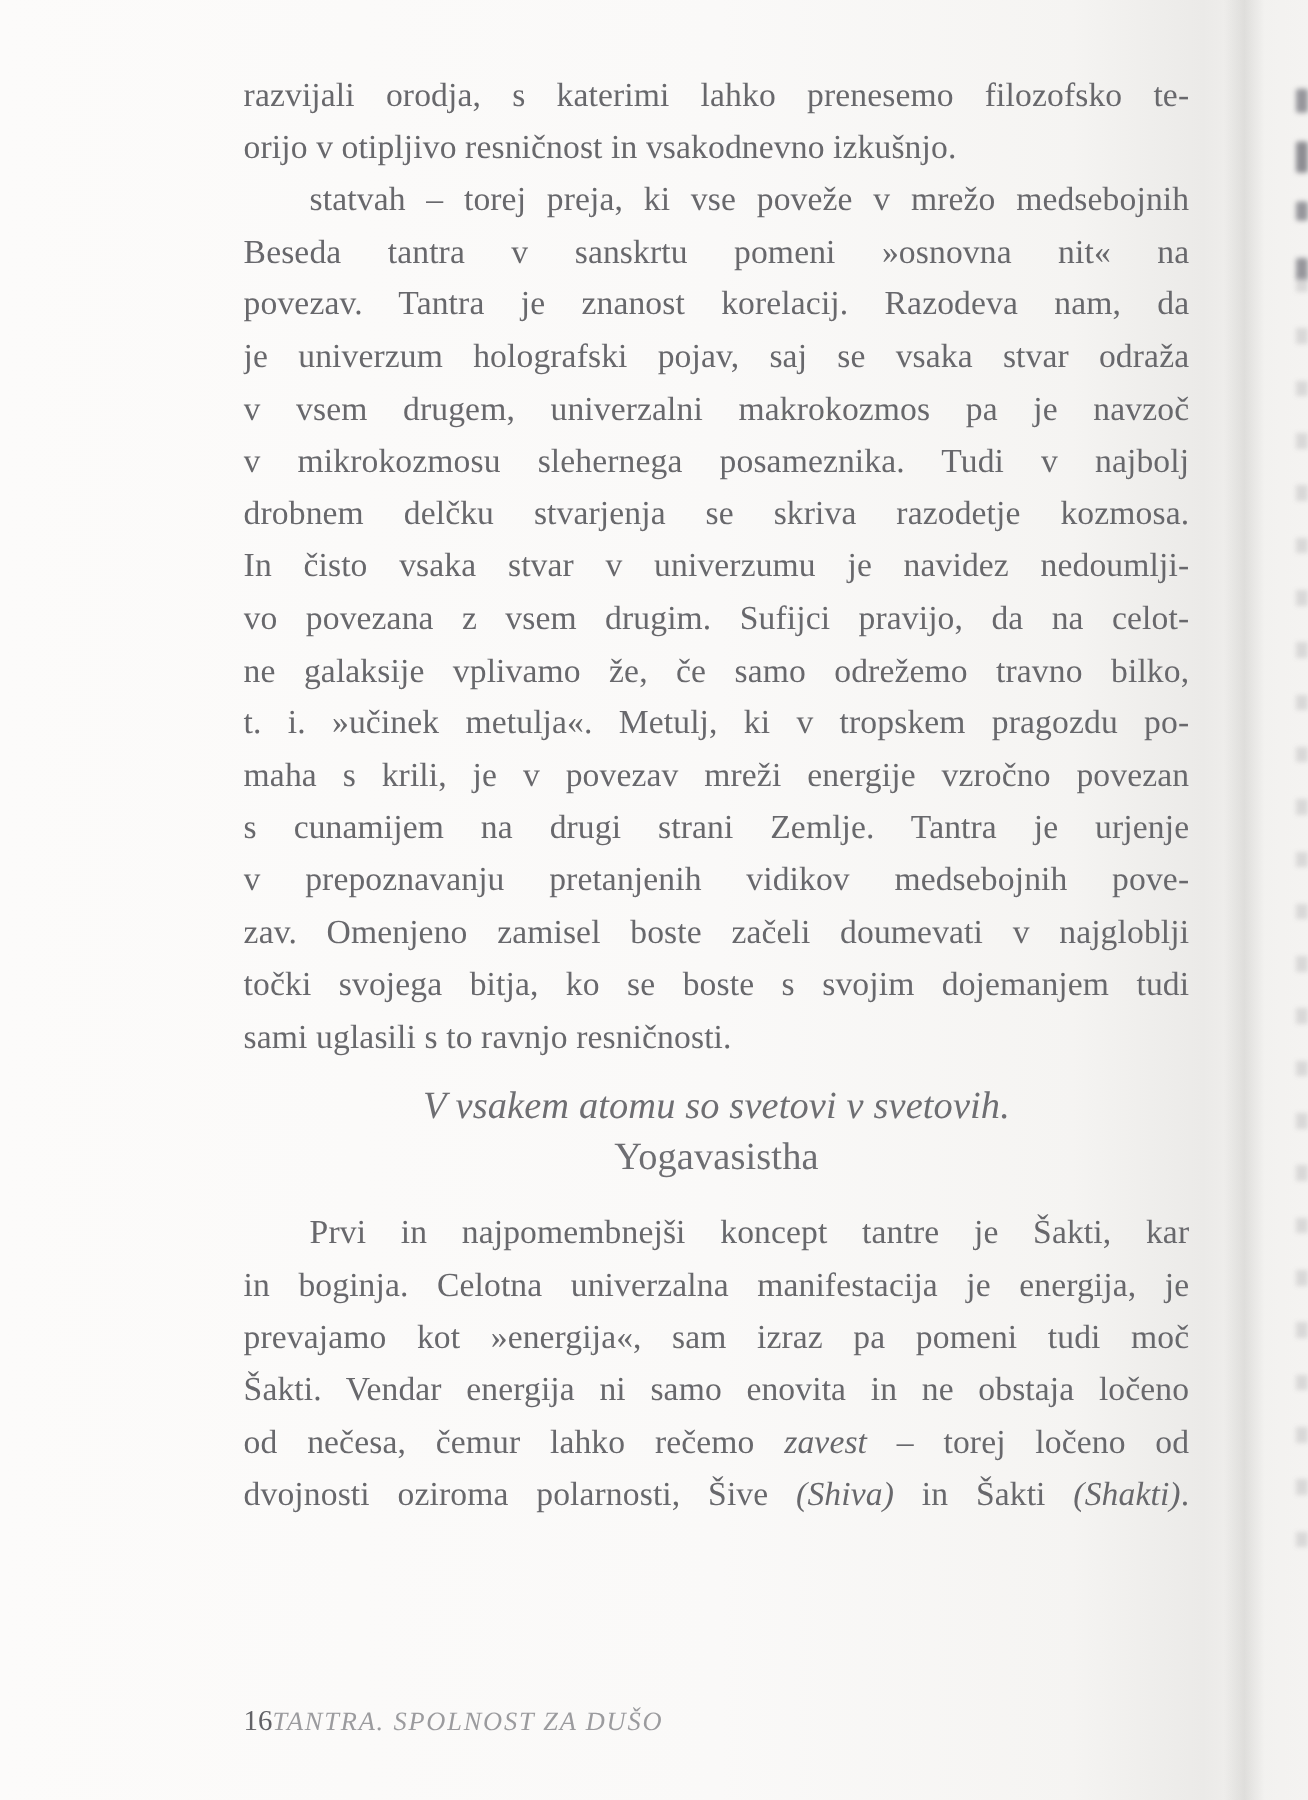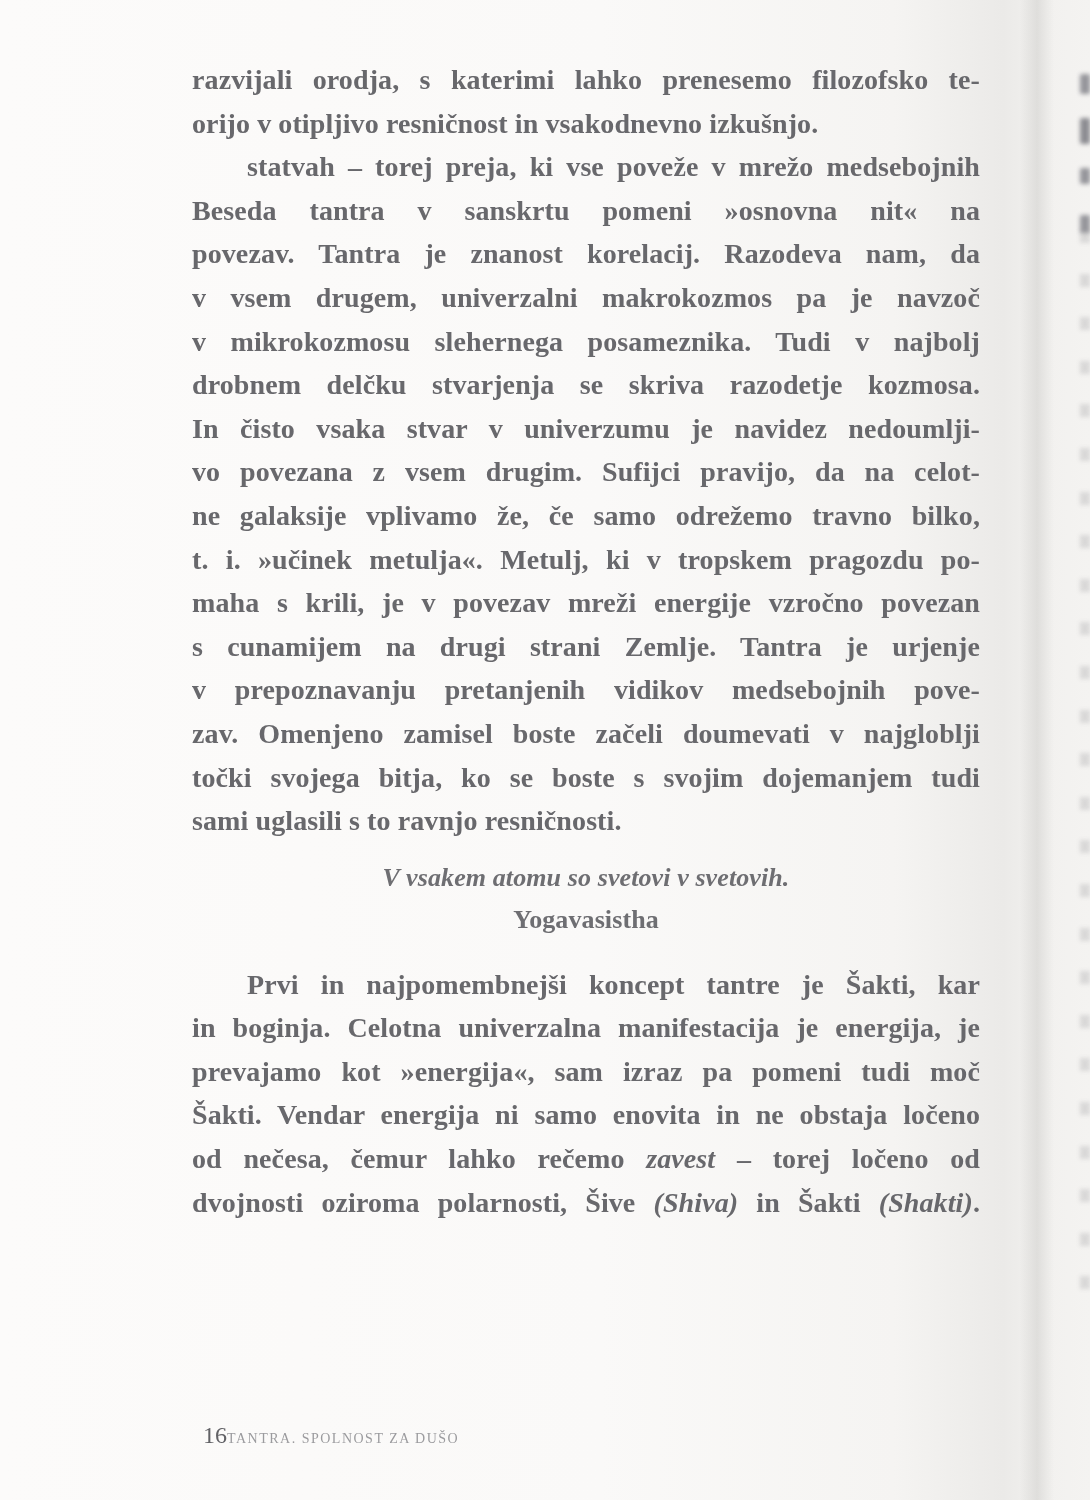--- a/index.html
+++ b/index.html
@@ -11,55 +11,55 @@
   .page {
     position: relative;
     width: 1090px; height: 1500px;
     background: linear-gradient(to right,
       #fcfbfa 0%, #faf9f8 55%, #f5f4f2 82%,
       #ebeae8 92%, #f2f1ef 96%, #f4f3f1 100%);
     color: #68686c;
   }
   .content {
     position: absolute;
-    left: 192px; top: 58px;
+    left: 203px; top: 58px;
     width: 788px;
-    font-weight: bold;
   }
   .paragraph { margin: 0; }
   .paragraph.indent .line:first-child { text-indent: 55px; }
   .line {
     font-size: 28px;
     line-height: 43.6px;
     height: 43.6px;
     overflow: hidden;
     letter-spacing: 0.1px;
     white-space: normal;
   }
   .line.j { text-align: justify; text-align-last: justify; }
   .line em { font-style: italic; }
   .quote { margin-top: 14px; margin-bottom: 22px; }
   .quote .line {
     text-align: right; text-align-last: center;
-    font-size: 26px; height: 42px; line-height: 42px;
+    font-size: 32px; height: 42px; line-height: 42px;
     color: #6e6e72;
   }
   .footer {
     position: absolute;
     left: 203px; right: 100px;
     top: 1422px;
     display: flex;
     align-items: baseline;
   }
   .page-number {
     font-size: 24px; color: #626266;
   }
   .running-title {
-    font-size: 14px; color: #9b9b9e;
+    font-size: 22px; color: #9b9b9e;
     letter-spacing: 1.5px;
+    font-style: italic;
   }
   
   .gutter-shadow {
     position: absolute; top: 0; bottom: 0; right: 36px; width: 34px;
     background: linear-gradient(to right,
       rgba(130,130,126,0) 0%, rgba(130,130,126,0.16) 50%, rgba(130,130,126,0) 100%);
   }
   .edge-bleed {
     position: absolute; right: 0; top: 230px; height: 1090px; width: 10px;
     background: repeating-linear-gradient(to bottom,
@@ -84,20 +84,21 @@
 
   <div class="content" id="text-block">
       <div class="paragraph">
         <div class="line j"><span>razvijali orodja, s katerimi lahko prenesemo filozofsko te-</span></div>
         <div class="line"><span>orijo v otipljivo resničnost in vsakodnevno izkušnjo.</span></div>
       </div>
       <div class="paragraph indent">
         <div class="line j"><span>statvah – torej preja, ki vse poveže v mrežo medsebojnih</span></div>
         <div class="line j"><span>Beseda tantra v sanskrtu pomeni »osnovna nit« na</span></div>
         <div class="line j"><span>povezav. Tantra je znanost korelacij. Razodeva nam, da</span></div>
+        <div class="line j"><span>je univerzum holografski pojav, saj se vsaka stvar odraža</span></div>
         <div class="line j"><span>v vsem drugem, univerzalni makrokozmos pa je navzoč</span></div>
         <div class="line j"><span>v mikrokozmosu slehernega posameznika. Tudi v najbolj</span></div>
         <div class="line j"><span>drobnem delčku stvarjenja se skriva razodetje kozmosa.</span></div>
         <div class="line j"><span>In čisto vsaka stvar v univerzumu je navidez nedoumlji-</span></div>
         <div class="line j"><span>vo povezana z vsem drugim. Sufijci pravijo, da na celot-</span></div>
         <div class="line j"><span>ne galaksije vplivamo že, če samo odrežemo travno bilko,</span></div>
         <div class="line j"><span>t. i. »učinek metulja«. Metulj, ki v tropskem pragozdu po-</span></div>
         <div class="line j"><span>maha s krili, je v povezav mreži energije vzročno povezan</span></div>
         <div class="line j"><span>s cunamijem na drugi strani Zemlje. Tantra je urjenje</span></div>
         <div class="line j"><span>v prepoznavanju pretanjenih vidikov medsebojnih pove-</span></div>

